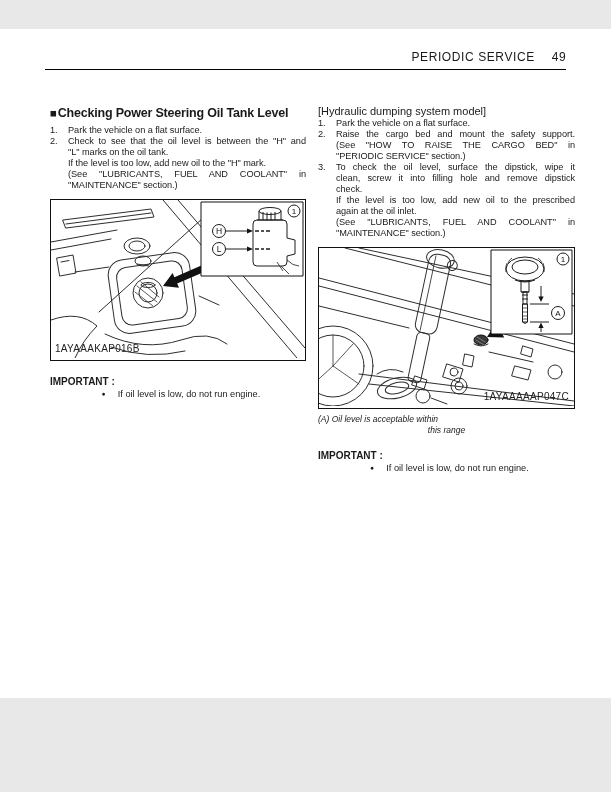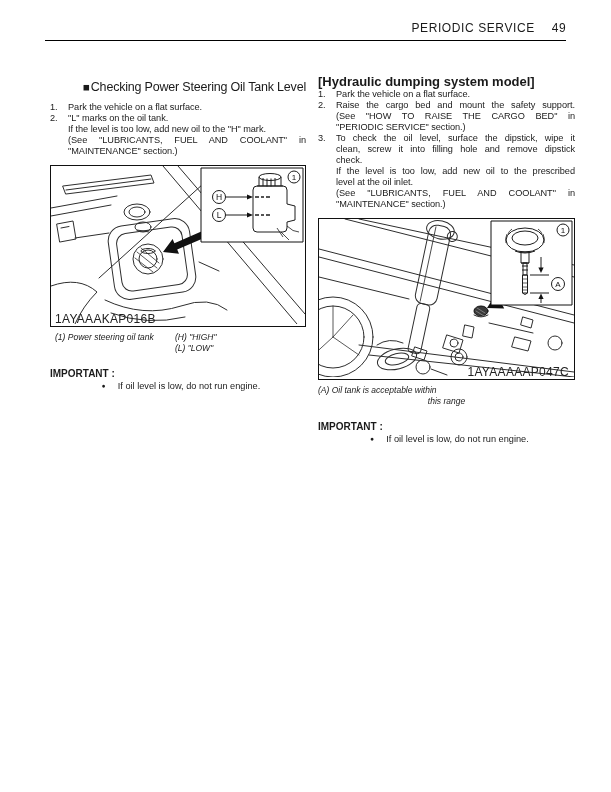--- a/index.html
+++ b/index.html
@@ -1,40 +1,40 @@
 <!DOCTYPE html>
 <html><head>
 <meta charset="utf-8">
 <style>
   html,body{margin:0;padding:0;background:#e8e8e8;}
   .page{
-    position:relative;width:611px;height:792px;background:#fff;
-    font-family:"Liberation Sans",sans-serif;color:#1a1a1a;overflow:hidden;
+    position:relative;width:611px;height:669px;background:#fff;
+    font-family:"Liberation Sans",sans-serif;color:#1a1a1a;overflow:hidden;margin-top:29px;
   }
   
   .hdr{position:absolute;top:21px;right:45px;font-size:12px;letter-spacing:.6px;white-space:nowrap;}
   .hdr .pgnum{margin-left:17px;letter-spacing:.4px;}
   .hdr-rule{position:absolute;top:40px;left:45px;width:521px;border-top:1.6px solid #000;}
   
   .col{position:absolute;top:76px;}
   .col-left{left:50px;width:256px;}
   .col-right{left:318px;width:257px;}
-  .sec-heading{margin:0 0 3px 0;font-size:12.5px;line-height:23px;font-weight:normal;letter-spacing:-.2px;white-space:nowrap;text-align:right;}
+  .sec-heading{margin:0 0 3px 0;font-size:12.5px;line-height:17px;font-weight:bold;letter-spacing:-.2px;white-space:nowrap;}
   .sec-heading .sq{font-size:11.5px;margin-right:1px;}
-  .subheading{font-size:13px;font-weight:bold;line-height:12px;margin:0 0 1px 0;}
+  .subheading{font-size:11px;font-weight:normal;line-height:12px;margin:0 0 1px 0;}
   
   .step{display:flex;font-size:9.2px;line-height:11px;letter-spacing:-.05px;}
   .snum{width:18px;flex:none;}
   .sbody{flex:1;min-width:0;}
   .ln{width:100%;}
   .ln.j{text-align:justify;text-align-last:justify;}
   
   .figure{position:relative;margin-top:8px;height:160px;border:1px solid #111;background:#fff;}
   .figure svg{display:block;}
-  .fig-code{position:absolute;left:4px;bottom:0;font-size:12px;letter-spacing:.3px;color:#222;}
+  .fig-code{position:absolute;left:4px;bottom:6px;font-size:10px;letter-spacing:.3px;color:#222;}
   .fig-code.rt{left:auto;right:5px;}
   
   .cap-row{display:flex;margin-top:5px;font-style:italic;font-size:8.5px;line-height:10.5px;}
   .cap-c1{flex:none;padding-left:5px;}
   .col-left .cap-c1{width:120px;}
   .col-right .cap-c1{width:114px;}
   .cap-c2{flex:1;min-width:0;}
   .cap-center{text-align:center;}
   
   .important{margin-top:15px;}
@@ -58,20 +58,21 @@
 
     <div class="step">
       <span class="snum">1.</span>
       <div class="sbody">
         <div class="ln">Park the vehicle on a flat surface.</div>
       </div>
     </div>
     <div class="step">
       <span class="snum">2.</span>
       <div class="sbody">
+        <div class="ln j">Check to see that the oil level is between the "H" and</div>
         <div class="ln">"L" marks on the oil tank.</div>
         <div class="ln">If the level is too low, add new oil to the "H" mark.</div>
         <div class="ln j">(See "LUBRICANTS, FUEL AND COOLANT" in</div>
         <div class="ln">"MAINTENANCE" section.)</div>
       </div>
     </div>
 
     <div class="figure">
       <svg width="254" height="158" viewBox="0 0 254 158">
         <g stroke="#2e2e2e" stroke-width="1" fill="none" stroke-linejoin="round" stroke-linecap="round">
@@ -118,27 +119,20 @@
           <circle cx="243" cy="11" r="6"></circle>
           <path d="M236,60 q6,6 12,6 M230,66 l8,8 M226,62 l6,9" stroke-width="0.8"></path>
           <text x="168" y="34" font-size="8.5" text-anchor="middle">H</text>
           <text x="168" y="52" font-size="8.5" text-anchor="middle">L</text>
           <text x="243" y="14" font-size="8" text-anchor="middle">1</text>
         </g>
       </svg>
       <div class="fig-code">1AYAAAKAP016B</div>
     </div>
 
-    <div class="cap-row">
-      <div class="cap-c1">(1) Power steering oil tank</div>
-      <div class="cap-c2">
-        <div>(H) "HIGH"</div>
-        <div>(L) "LOW"</div>
-      </div>
-    </div>
 
     <div class="important">
       <div class="imp-h">IMPORTANT :</div>
       <div class="imp-row">
         <span class="blt">●</span>
         <span>If oil level is low, do not run engine.</span>
       </div>
     </div>
   </section>
 
@@ -159,21 +153,21 @@
         <div class="ln">"PERIODIC SERVICE" section.)</div>
       </div>
     </div>
     <div class="step">
       <span class="snum">3.</span>
       <div class="sbody">
         <div class="ln j">To check the oil level, surface the dipstick, wipe it</div>
         <div class="ln j">clean, screw it into filling hole and remove dipstick</div>
         <div class="ln">check.</div>
         <div class="ln j">If the level is too low, add new oil to the prescribed</div>
-        <div class="ln">level at the oil inlet.</div>
+        <div class="ln">again at the oil inlet.</div>
         <div class="ln j">(See "LUBRICANTS, FUEL AND COOLANT" in</div>
         <div class="ln">"MAINTENANCE" section.)</div>
       </div>
     </div>
 
     <div class="figure">
       <svg width="255" height="158" viewBox="0 0 255 158">
         <g stroke="#2e2e2e" stroke-width="1" fill="none" stroke-linejoin="round" stroke-linecap="round">
           <path d="M0,30 L255,96"></path>
           <path d="M0,38 L255,104"></path>
@@ -234,21 +228,21 @@
           <circle cx="244" cy="11" r="6"></circle>
           <text x="239" y="68" font-size="8" text-anchor="middle">A</text>
           <text x="244" y="14" font-size="8" text-anchor="middle">1</text>
         </g>
       </svg>
       <div class="fig-code rt">1AYAAAAAP047C</div>
     </div>
 
     <div class="cap-row">
       <div class="cap-c2">
-        <div>(A) Oil tank is acceptable within</div>
+        <div>(A) Oil level is acceptable within</div>
         <div class="cap-center">this range</div>
       </div>
     </div>
 
     <div class="important">
       <div class="imp-h">IMPORTANT :</div>
       <div class="imp-row">
         <span class="blt">●</span>
         <span>If oil level is low, do not run engine.</span>
       </div>

